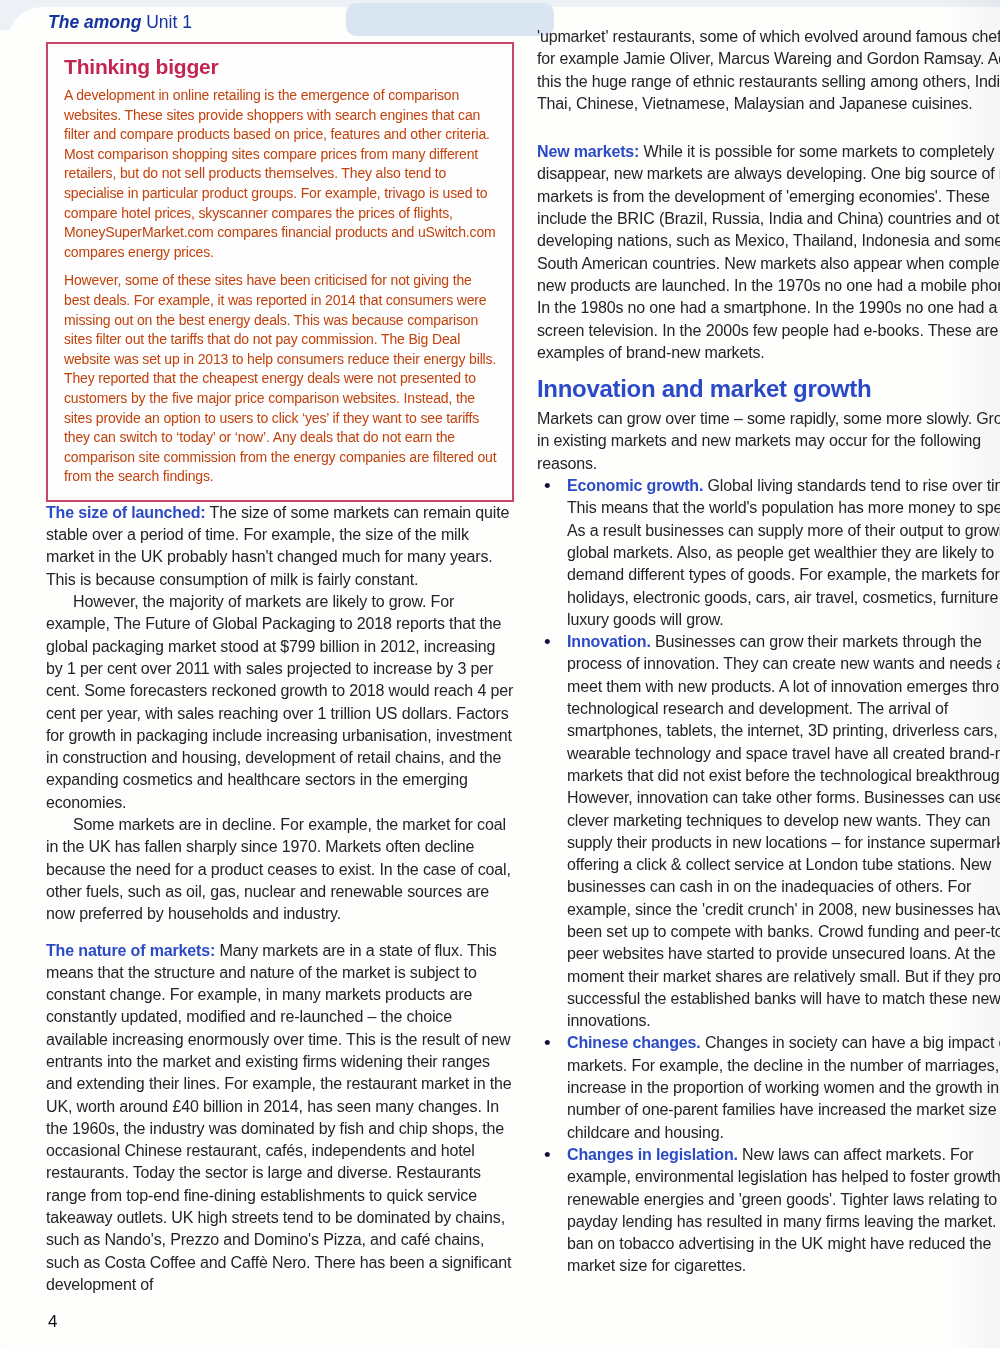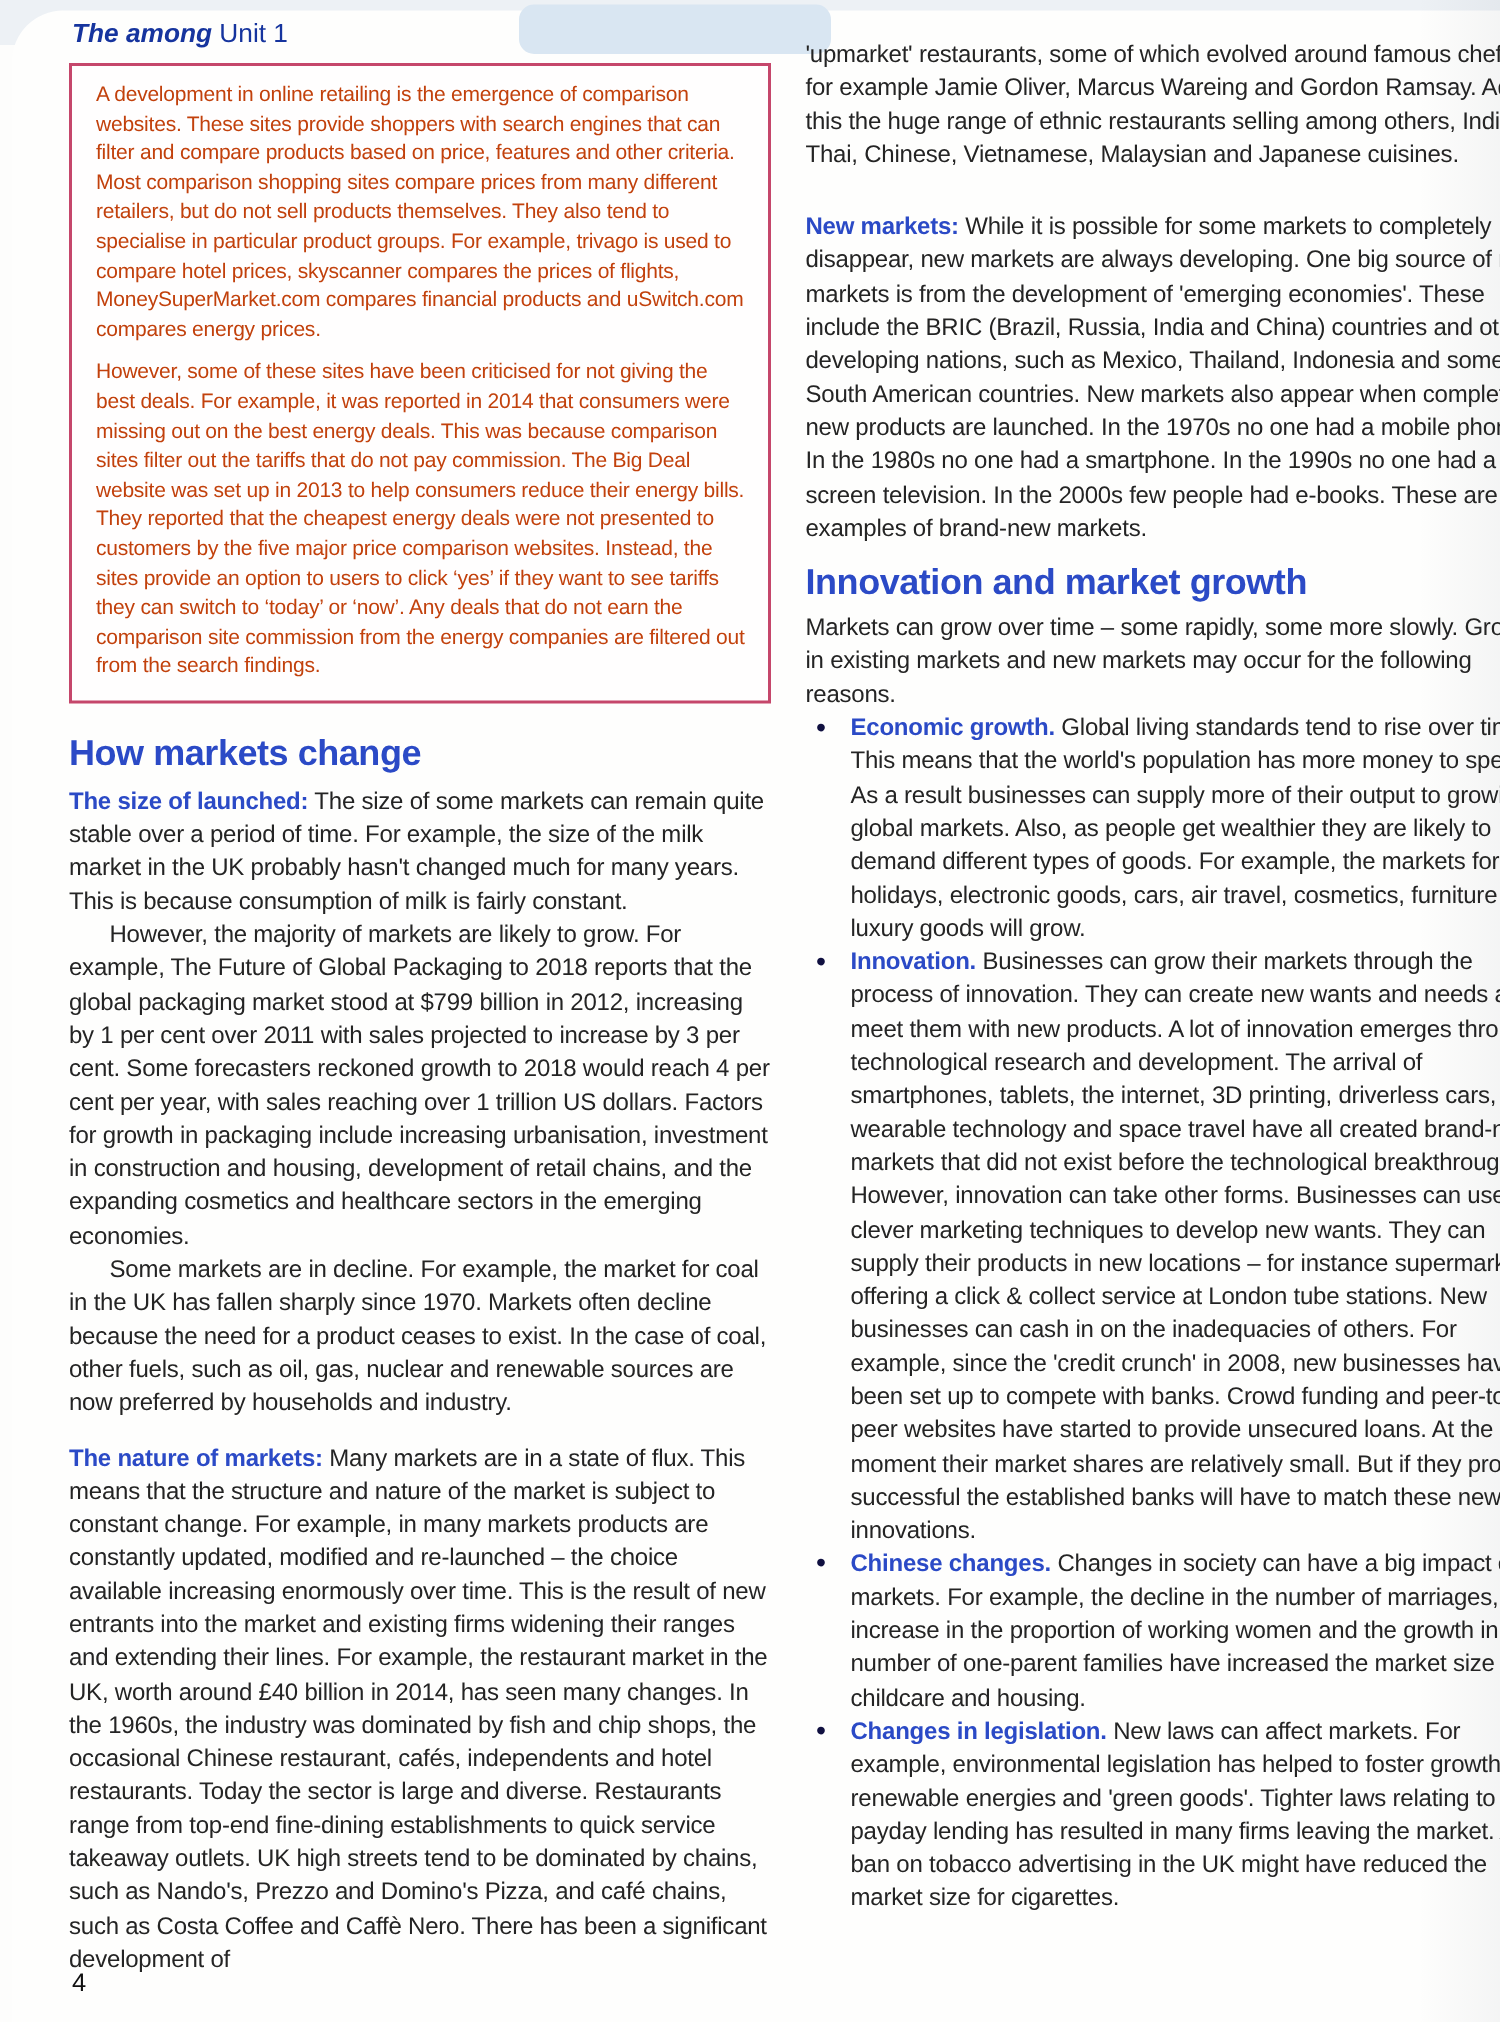--- a/index.html
+++ b/index.html
@@ -62,25 +62,25 @@
 
 <div class="page-header">
   <span class="book">The among</span>
   <span> </span>
   <span class="unit">Unit 1</span>
 </div>
 
 <div class="col col-left">
 
   <div class="think-box">
+    <div class="think-title">Thinking bigger</div>
     <p>A development in online retailing is the emergence of comparison websites. These sites provide shoppers with search engines that can filter and compare products based on price, features and other criteria. Most comparison shopping sites compare prices from many different retailers, but do not sell products themselves. They also tend to specialise in particular product groups. For example, trivago is used to compare hotel prices, skyscanner compares the prices of flights, MoneySuperMarket.com compares financial products and uSwitch.com compares energy prices.</p>
     <p>However, some of these sites have been criticised for not giving the best deals. For example, it was reported in 2014 that consumers were missing out on the best energy deals. This was because comparison sites filter out the tariffs that do not pay commission. The Big Deal website was set up in 2013 to help consumers reduce their energy bills. They reported that the cheapest energy deals were not presented to customers by the five major price comparison websites. Instead, the sites provide an option to users to click ‘yes’ if they want to see tariffs they can switch to ‘today’ or ‘now’. Any deals that do not earn the comparison site commission from the energy companies are filtered out from the search findings.</p>
   </div>
 
-  <h2 class="h1">How markets change</h2>
 
   <p class="body-p">
     <span class="lead">The size of launched:</span><span> The size of some markets can remain quite stable over a period of time. For example, the size of the milk market in the UK probably hasn't changed much for many years. This is because consumption of milk is fairly constant.</span>
   </p>
 
   <p class="body-p indent">
     <span>However, the majority of markets are likely to grow. For example, </span><span class="book-italic">The Future of Global Packaging to 2018</span><span> reports that the global packaging market stood at $799 billion in 2012, increasing by 1 per cent over 2011 with sales projected to increase by 3 per cent. Some forecasters reckoned growth to 2018 would reach 4 per cent per year, with sales reaching over 1 trillion US dollars. Factors for growth in packaging include increasing urbanisation, investment in construction and housing, development of retail chains, and the expanding cosmetics and healthcare sectors in the emerging economies.</span>
   </p>
 
   <p class="body-p indent">Some markets are in decline. For example, the market for coal in the UK has fallen sharply since 1970. Markets often decline because the need for a product ceases to exist. In the case of coal, other fuels, such as oil, gas, nuclear and renewable sources are now preferred by households and industry.</p>

